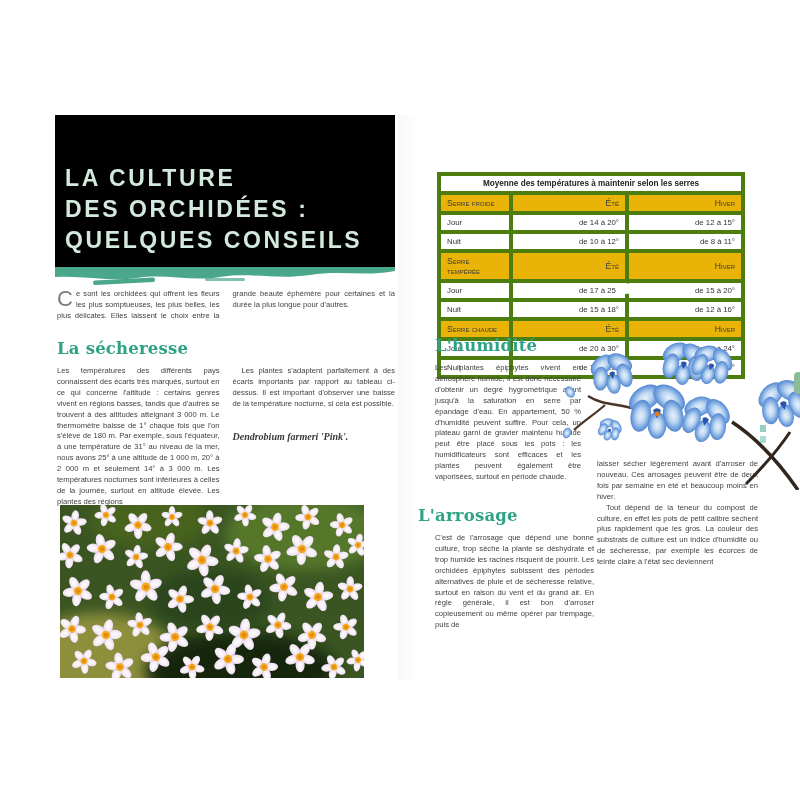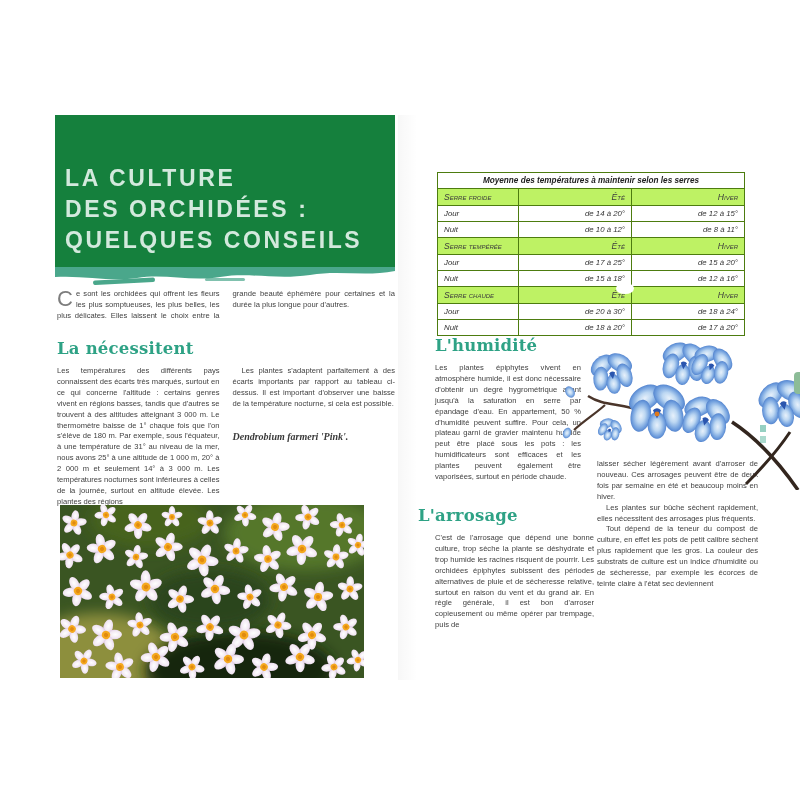--- a/index.html
+++ b/index.html
@@ -1,20 +1,20 @@
 <!DOCTYPE html>
 <html><head>
 <meta charset="utf-8">
 <style>
   html,body{margin:0;padding:0;background:#ffffff;}
   .canvas{position:relative;width:800px;height:800px;background:#ffffff;overflow:hidden;
           font-family:"Liberation Sans",sans-serif;color:#414141;}
 
   
-  .title-block{position:absolute;left:55px;top:115px;width:340px;height:152px;background:#15803d;}
+  .title-block{position:absolute;left:55px;top:115px;width:340px;height:152px;background:#000000;}
   .title-brush{position:absolute;left:55px;top:267px;width:340px;height:18px;}
   .chapter-title{position:absolute;left:10px;top:48px;margin:0;color:#d3e9dd;
                  font-size:23px;font-weight:bold;letter-spacing:2.6px;line-height:31px;
                  font-family:"Liberation Sans",sans-serif;}
   .chapter-title span{display:block;}
 
   
   .intro{position:absolute;left:57px;top:289px;width:338px;column-count:2;column-gap:13px;
          font-size:7.6px;line-height:10.9px;text-align:justify;}
   .dropcap{float:left;font-size:22px;line-height:19px;padding-right:3px;color:#7d7d7d;font-weight:400;}
@@ -37,23 +37,23 @@
 
   .hum{position:absolute;left:435px;top:363px;width:212px;}
   .hum-spacer{float:right;width:66px;height:106px;}
   .arr{position:absolute;left:435px;top:533px;width:159px;}
   .rcol{position:absolute;left:597px;top:459px;width:161px;}
   .rcol p{margin:0;}
 
   
   .serre-table{position:absolute;left:437px;top:172px;width:308px;border-collapse:collapse;
                font-size:7.8px;color:#333;}
-  .serre-table td{border:1px solid #4d7c0f;padding:3px 6px;height:9px;background:#fff;font-style:italic;}
+  .serre-table td{border:4px solid #4d7c0f;padding:3px 6px;height:9px;background:#fff;}
   .serre-table .t-title td{font-weight:bold;text-align:center;font-size:8.2px;color:#222;}
-  .serre-table .t-sec td{background:#bef264;font-variant:small-caps;font-size:8.6px;color:#3c3c3c;}
+  .serre-table .t-sec td{background:#eab308;font-variant:small-caps;font-size:8.6px;color:#3c3c3c;}
   .serre-table td.c{text-align:right;width:100px;}
   .white-blob{position:absolute;left:616px;top:283px;width:18px;height:11px;background:#fff;
               border-radius:50%;filter:blur(.6px);}
 
   
   .photo{position:absolute;left:60px;top:505px;width:304px;height:173px;}
   .orchid-blue{position:absolute;left:550px;top:332px;width:250px;height:158px;}
 
   
   .green-sliver{position:absolute;left:794px;top:372px;width:6px;height:22px;background:#8cbc97;
@@ -80,21 +80,21 @@
   <svg class="title-brush" viewBox="0 0 340 18" preserveAspectRatio="none">
     <path d="M0,0 H340 V4 C310,10 285,3 255,8 C220,13 195,5 165,10 C135,15 110,6 82,11 C55,15 28,8 0,10 Z" fill="#4aa78b"></path>
     <rect x="38" y="12" width="62" height="4.5" rx="2" fill="#4aa78b" transform="rotate(-3 69 14)"></rect>
     <rect x="150" y="11" width="40" height="3" rx="1.5" fill="#4aa78b" opacity=".7"></rect>
   </svg>
 
   <div class="intro body-txt">
     <span class="dropcap">C</span><span>e sont les orchidées qui offrent les fleurs les plus somptueuses, les plus belles, les plus délicates. Elles laissent le choix entre la grande beauté éphémère pour certaines et la durée la plus longue pour d'autres.</span>
   </div>
 
-  <h2 class="sec-h" id="h-temp">La nécessitent</h2>
+  <h2 class="sec-h" id="h-temp">La sécheresse</h2>
 
   <div class="temp-cols body-txt">
     <div class="col">
       <p>Les températures des différents pays connaissent des écarts très marqués, surtout en ce qui concerne l'altitude : certains genres vivent en régions basses, tandis que d'autres se trouvent à des altitudes atteignant 3 000 m. Le thermomètre baisse de 1° chaque fois que l'on s'élève de 180 m. Par exemple, sous l'équateur, à une température de 31° au niveau de la mer, nous avons 25° à une altitude de 1 000 m, 20° à 2 000 m et seulement 14° à 3 000 m. Les températures nocturnes sont inférieures à celles de la journée, surtout en altitude élevée. Les plantes des régions</p>
     </div>
     <div class="col">
       <p class="ind">Les plantes s'adaptent parfaitement à des écarts importants par rapport au tableau ci-dessus. Il est important d'observer une baisse de la température nocturne, si cela est possible.</p>
       <div class="photo-caption">Dendrobium farmeri 'Pink'.</div>
     </div>
   </div>
@@ -232,21 +232,20 @@
     <span class="hum-spacer"></span>
     <p>Les plantes épiphytes vivent en atmosphère humide, il est donc nécessaire d'obtenir un degré hygrométrique allant jusqu'à la saturation en serre par épandage d'eau. En appartement, 50 % d'humidité peuvent suffire. Pour cela, un plateau garni de gravier maintenu humide peut être placé sous les pots : les humidificateurs sont efficaces et les plantes peuvent également être vaporisées, surtout en période chaude.</p>
   </div>
 
   <h2 class="sec-h" id="h-arr">L'arrosage</h2>
   <div class="arr body-txt">
     <p>C'est de l'arrosage que dépend une bonne culture, trop sèche la plante se déshydrate et trop humide les racines risquent de pourrir. Les orchidées épiphytes subissent des périodes alternatives de pluie et de sécheresse relative, surtout en raison du vent et du grand air. En règle générale, il est bon d'arroser copieusement ou même opérer par trempage, puis de</p>
   </div>
   <div class="rcol body-txt">
     <p>laisser sécher légèrement avant d'arroser de nouveau. Ces arrosages peuvent être de deux fois par semaine en été et beaucoup moins en hiver.</p>
-    <p class="ind">Les plantes sur bûche sèchent rapidement, elles nécessitent des arrosages plus fréquents.</p>
     <p class="ind">Tout dépend de la teneur du compost de culture, en effet les pots de petit calibre sèchent plus rapidement que les gros. La couleur des substrats de culture est un indice d'humidité ou de sécheresse, par exemple les écorces de teinte claire à l'état sec deviennent</p>
   </div>
 
   <svg class="orchid-blue" viewBox="0 0 250 158">
     <defs>
       <radialGradient id="bg1" cx="50%" cy="50%" r="60%">
         <stop offset="0%" stop-color="#e8f1fb"></stop>
           <stop offset="35%" stop-color="#bcd7f2"></stop>
         <stop offset="70%" stop-color="#6f9edd"></stop>
           <stop offset="100%" stop-color="#3566bd"></stop>

